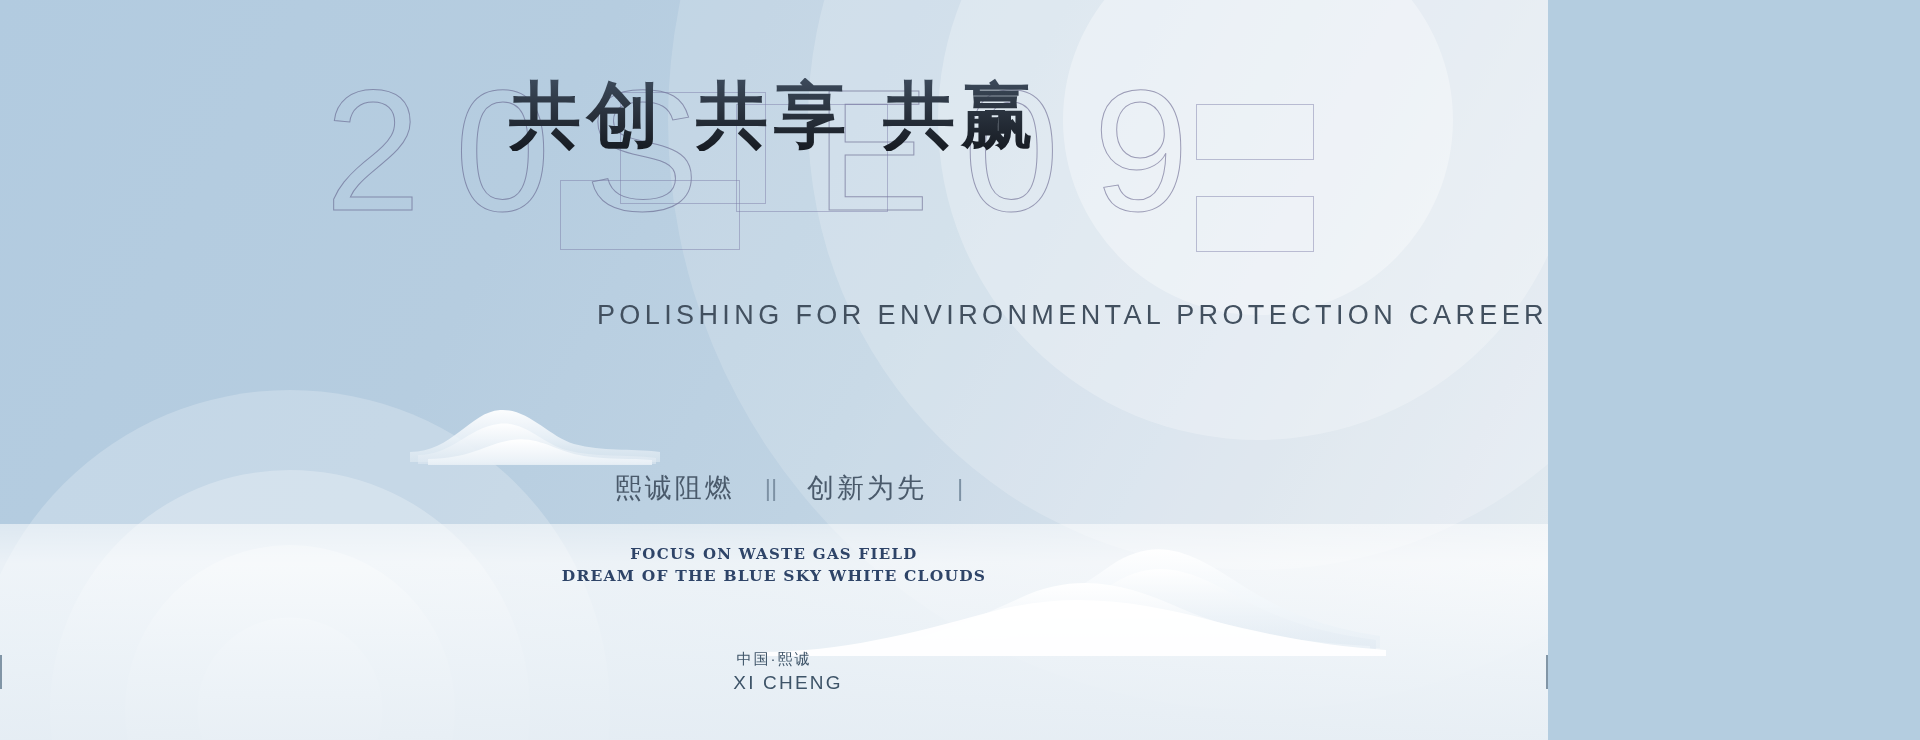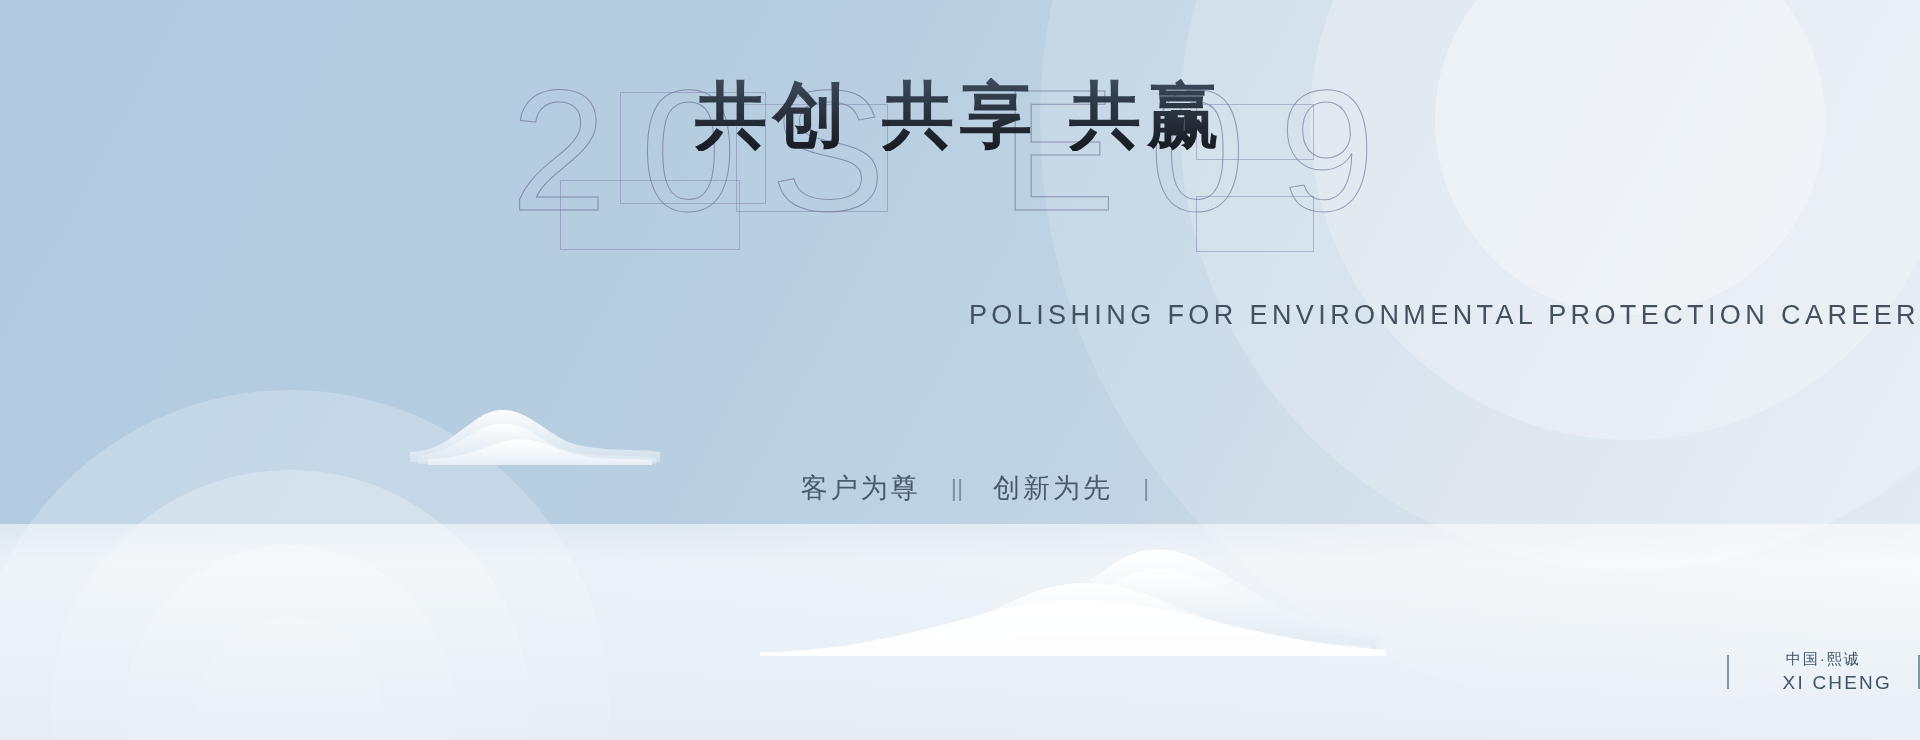--- a/index.html
+++ b/index.html
@@ -4,21 +4,21 @@
 <style>
   * { margin:0; padding:0; box-sizing:border-box; }
   html,body { width:1920px; height:740px; overflow:hidden; }
   body {
     font-family:"Liberation Sans", sans-serif;
     background:#b4cde0;
   }
 
   #banner{
     position:relative;
-    width:1920px; height:740px;
+    width:1548px; height:740px;
     overflow:hidden;
     background:linear-gradient(118deg,#b2cbe0 0%,#b6cde0 32%,#bfd3e3 55%,#ccdae7 72%,#d9e3ec 88%,#e2eaf1 100%);
   }
 
   
   .tr-wrap{ position:absolute; top:-470px; right:-300px; width:1180px; height:1180px; pointer-events:none; }
   .ring{
     position:absolute; border-radius:50%;
     left:50%; top:50%; transform:translate(-50%,-50%);
   }
@@ -112,21 +112,21 @@
   .sub-en .l1{ font-size:15px; letter-spacing:1.3px; }
   .sub-en .l2{ font-size:15.5px; letter-spacing:1.2px; margin-top:3px; }
 
   
   .clouds{ position:absolute; left:0; top:0; width:1920px; height:740px; pointer-events:none; z-index:4; }
 
   
   .footer{
     position:absolute; bottom:46px; left:0; right:0;
     z-index:9;
-    display:flex; justify-content:flex-end; align-items:center; gap:26px;
+    display:flex; justify-content:space-between; align-items:center; gap:26px;
   }
   .fbar{ width:2px; height:34px; background:#6f8598; opacity:.85; }
   .flogo{ text-align:center; color:#3e5468; }
   .flogo .cn{ font-size:15px; letter-spacing:2px; }
   .flogo .en{ font-size:19px; letter-spacing:2.2px; margin-top:3px;margin-left:28px; }
 </style>
 </head>
 <body>
 
 <div id="banner">
@@ -193,27 +193,31 @@
     </g>
   </svg>
 
   <div class="headline">
     <div class="hl-line hl-1">共创 共享 共赢</div>
   </div>
 
   <div class="tagline">POLISHING FOR ENVIRONMENTAL PROTECTION CAREER</div>
 
   <div class="values">
-    <span class="val-item">客户为尊</span>
+    <span class="val-item">熙诚阻燃</span>
     <span class="val-sep">|</span>
     <span class="val-sep">|</span>
     <span class="val-item">创新为先</span>
     <span class="val-sep">|</span>
   </div>
 
+  <div class="sub-en">
+    <div class="l1">FOCUS ON WASTE GAS FIELD</div>
+    <div class="l2">DREAM OF THE BLUE SKY WHITE CLOUDS</div>
+  </div>
 
   <div class="footer">
     <div class="fbar"></div>
     <div class="flogo">
       <div class="cn">中国·熙诚</div>
       <div class="en">XI CHENG</div>
     </div>
     <div class="fbar"></div>
   </div>
 

